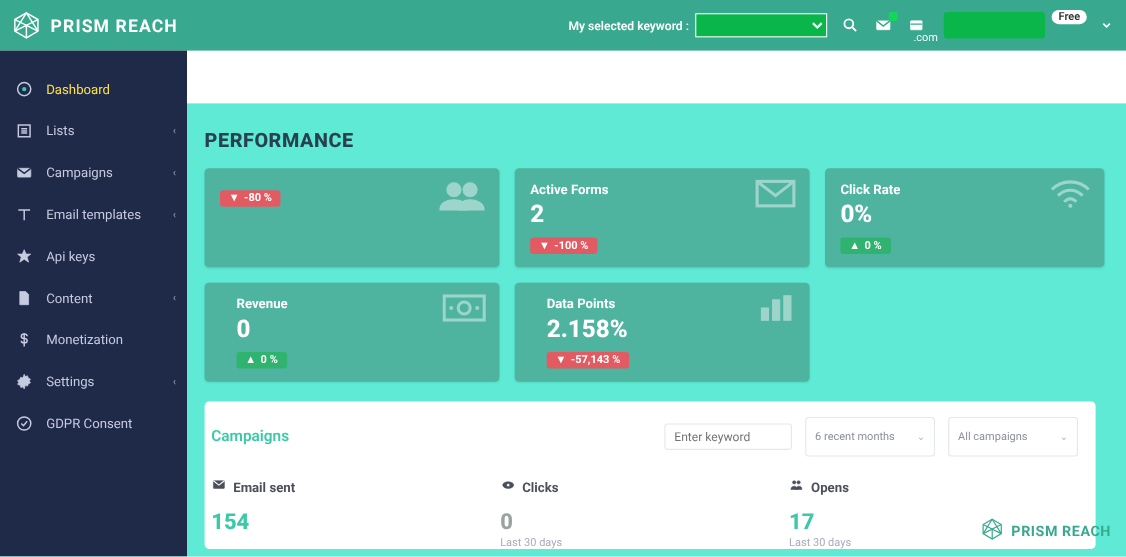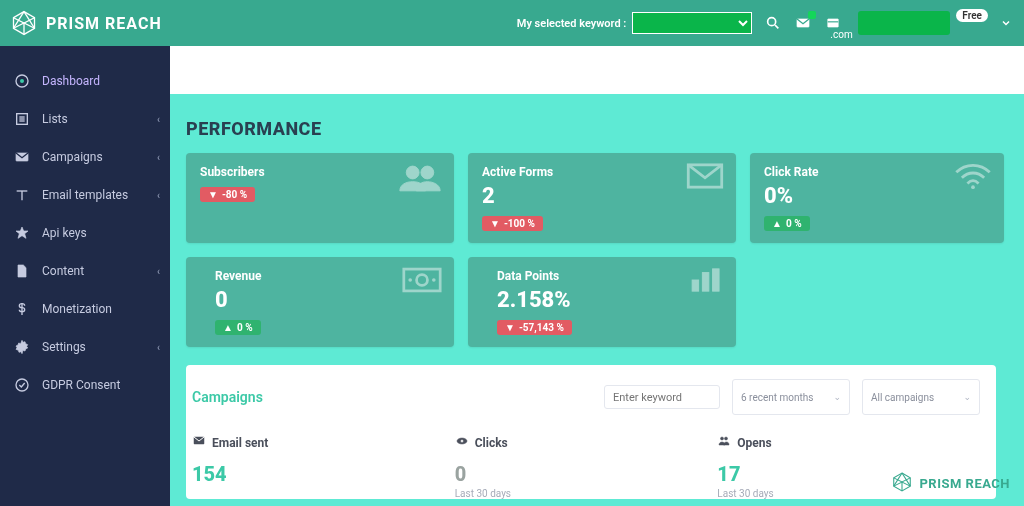--- a/index.html
+++ b/index.html
@@ -17,21 +17,21 @@
   .account { display: flex; align-items: center; gap: 6px; margin-left: 16px; }
   .acct-chip { background: #0ab54a; height: 24px; width: 92px; border-radius: 3px; }
   .free-pill { background: #fff; color: #333; font-size: 10px; font-weight: 600; padding: 1px 6px; border-radius: 8px; position: relative; top: -8px; }
   .acct-domain { font-size: 10px; color: #fff; position: absolute; margin-top: 22px; margin-left: -28px; }
   .acct-chevron { margin-left: 6px; }
 
   .shell { display: flex; height: calc(506px - 46px); }
   .sidebar { width: 170px; background: #1f2a48; color: #c6cbe0; padding-top: 16px; }
   .side-item { display: flex; align-items: center; height: 38px; padding: 0 14px; font-size: 12px; cursor: pointer; position: relative; }
   .side-item .lbl { margin-left: 12px; }
-  .side-item.active { color: #c4b5fd; }
+  .side-item.active { color: #fde047; }
   .side-item.active .side-icon { border-color: #3cc9a7; }
   .side-icon { width: 16px; height: 16px; display: inline-flex; align-items: center; justify-content: center; color: #c6cbe0; }
   .side-chevron { position: absolute; right: 10px; color: #9aa3bf; font-size: 10px; }
 
   .main { flex: 1; background: #5eead4; padding: 24px 28px 0 16px; overflow: hidden; margin-top: 48px; }
   .perf-title { font-size: 18px; font-weight: 800; color: #294051; letter-spacing: 0.5px; margin-bottom: 14px; }
   .cards-row { display: flex; gap: 14px; margin-bottom: 14px; }
   .card { background: #4eb4a0; color: #fff; border-radius: 4px; padding: 12px 14px 12px 14px; position: relative; flex: 1; min-height: 88px; box-shadow: 0 1px 2px rgba(0,0,0,0.08); }
   .card .title { font-size: 12px; font-weight: 700; }
   .card .value { font-size: 22px; font-weight: 800; margin-top: 4px; }
@@ -206,21 +206,20 @@
       </span>
       <span class="lbl">GDPR Consent</span>
     </div>
   </div>
 
   <div class="main">
     <div class="perf-title">PERFORMANCE</div>
 
     <div class="cards-row row1">
       <div class="card">
-        <div class="title">Subscribers</div>
         <div class="delta down">
             <span>▼</span>
             <span>-80 %</span>
           </div>
         <span class="bg-icon">
           <svg viewBox="0 0 48 32" width="44" height="30" fill="#fff">
               <circle cx="16" cy="10" r="7"></circle>
               <circle cx="32" cy="10" r="7"></circle>
               <path d="M2 30c0-7 7-10 14-10s14 3 14 10z"></path>
               <path d="M20 30c0-7 6-10 12-10s14 3 14 10z"></path>

